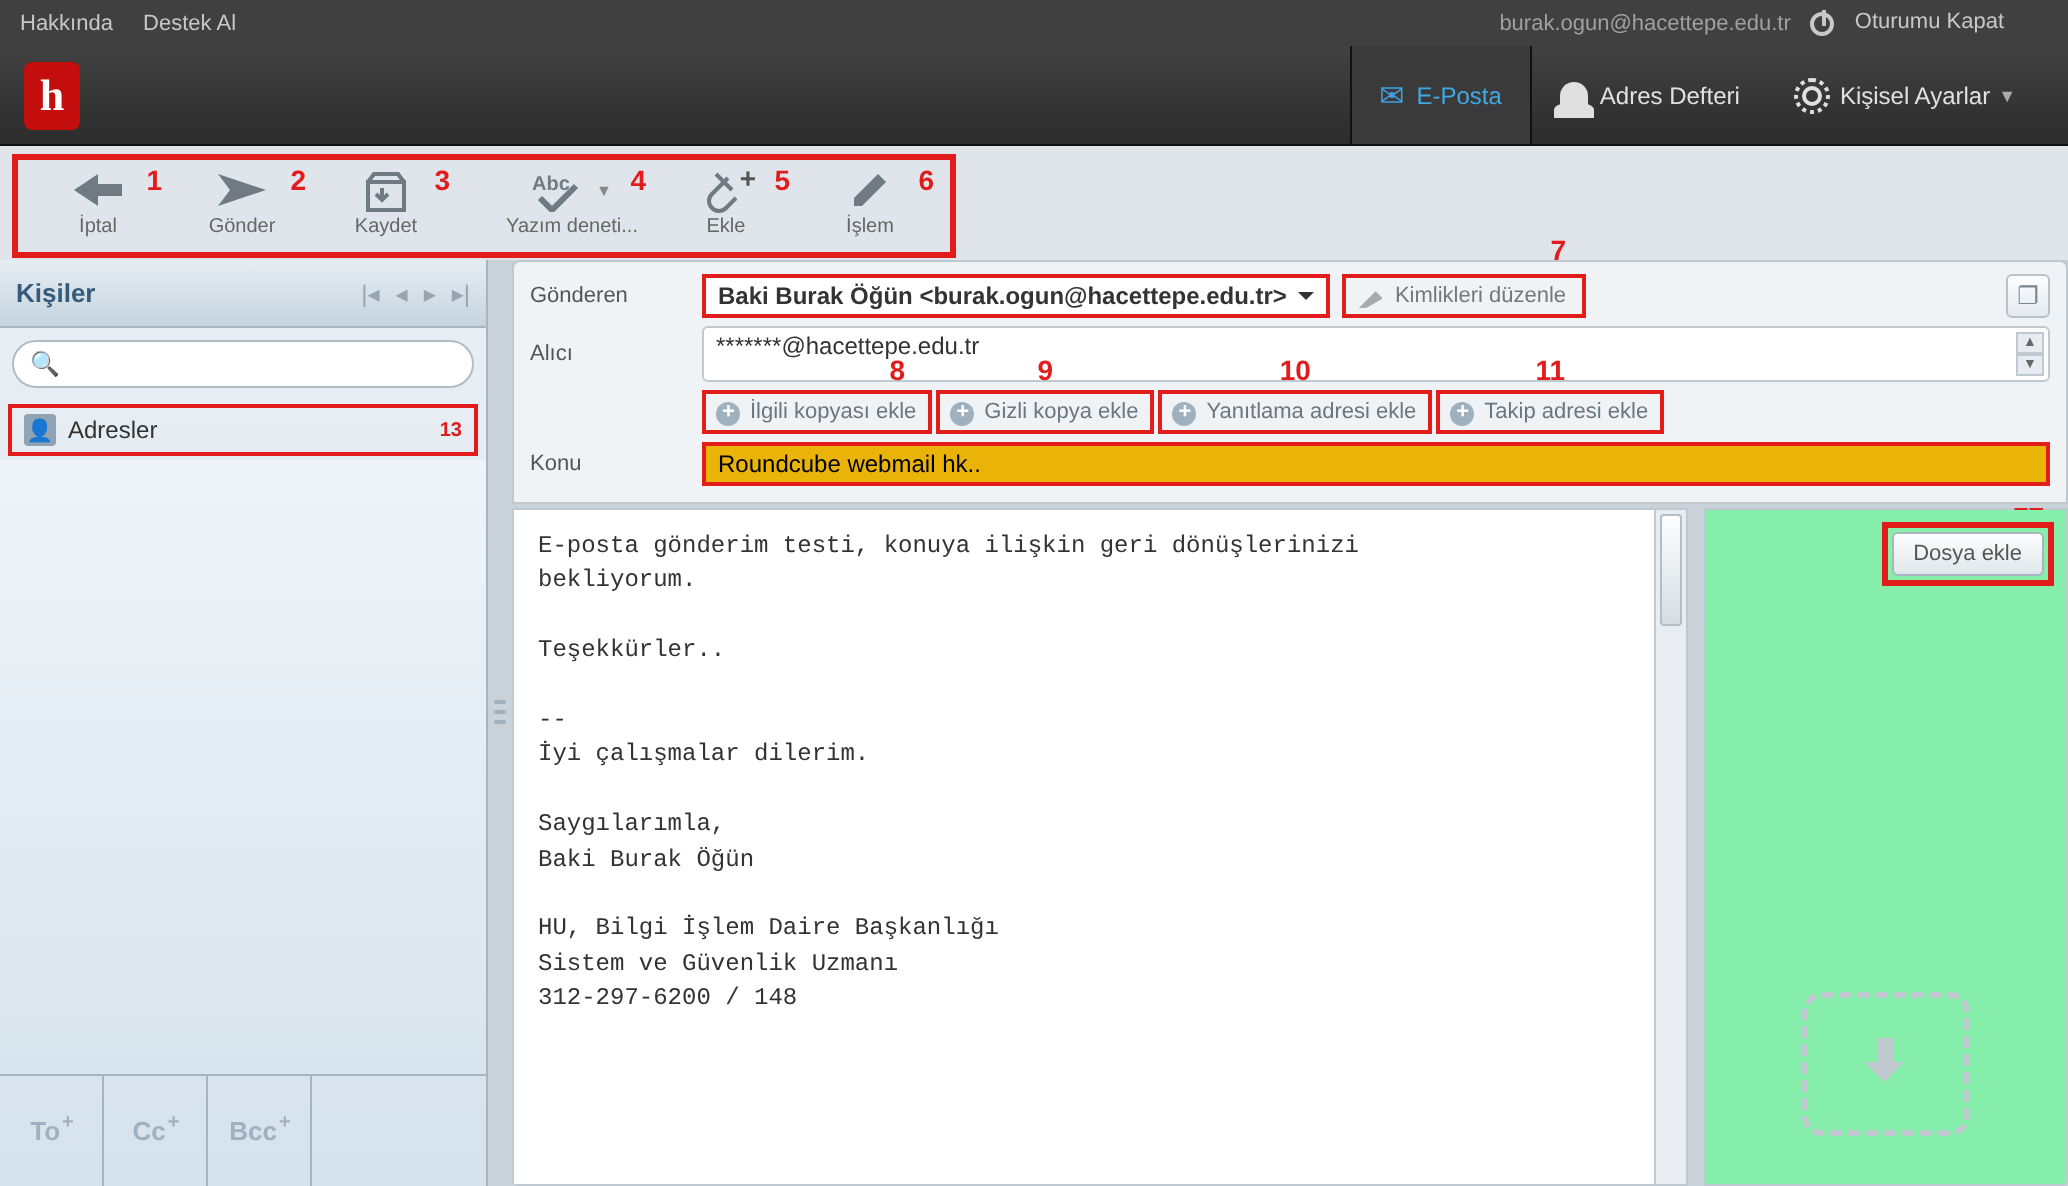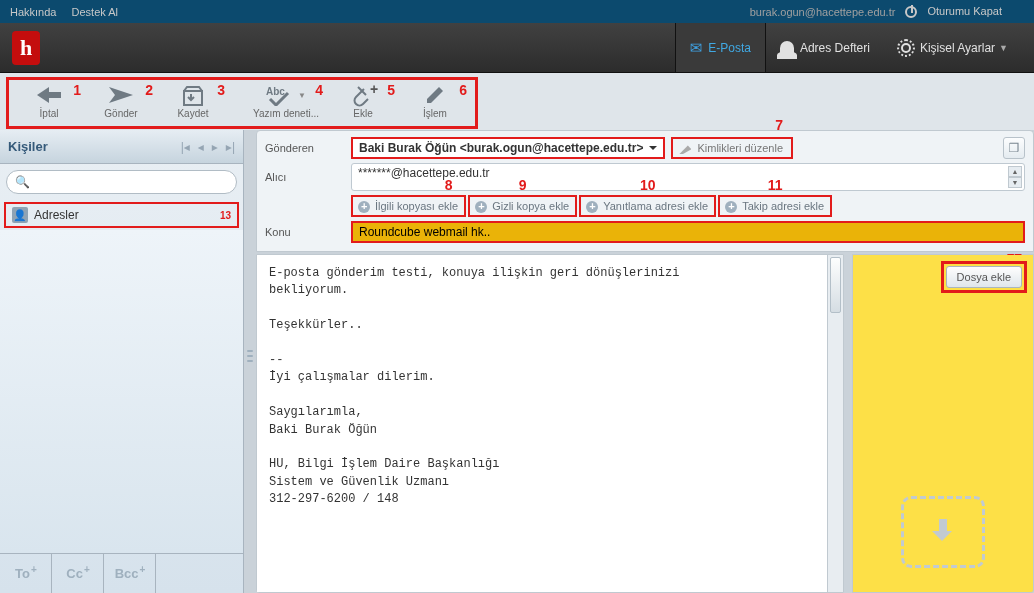--- a/index.html
+++ b/index.html
@@ -1,20 +1,20 @@
 <!DOCTYPE html>
 <html><head>
 <meta charset="utf-8">
 <style>
   * { box-sizing: border-box; margin: 0; padding: 0; }
   html, body { width: 1034px; height: 593px; font-family: "Lucida Grande","Segoe UI",Verdana,Arial,Helvetica,sans-serif; font-size: 12px; color: #333; }
   body { background: #cad2d9; overflow: hidden; }
 
   
-  .topbar { height: 23px; background: #0c4a6e; color: #a0a0a0; display:flex; align-items:center; justify-content:space-between; padding: 0 10px; font-size: 11px; }
+  .topbar { height: 23px; background: #404040; color: #a0a0a0; display:flex; align-items:center; justify-content:space-between; padding: 0 10px; font-size: 11px; }
   .topbar .left a, .topbar .right a { color:#c8c8c8; text-decoration:none; margin-right: 12px; }
   .topbar .right { display:flex; align-items:center; }
   .topbar .right span { margin-right: 10px; }
   .powericon { display:inline-block; width:12px;height:12px; border:2px solid #c8c8c8; border-radius:50%; position:relative; margin-right:4px; vertical-align:middle;}
   .powericon:after{content:"";position:absolute;left:4px;top:-3px;width:2px;height:8px;background:#c8c8c8;}
 
   
   .mainhead { height: 50px; background: linear-gradient(#414141,#2c2c2c); display:flex; align-items:center; justify-content:space-between; padding: 0 12px; color:#fff; border-bottom:1px solid #111;}
   .brand { display:flex; align-items:center; }
   .brand .badge { width:28px;height:34px;background:#c40d0d;border-radius:4px;display:flex;align-items:center;justify-content:center;margin-right:8px;font-weight:bold;font-size:22px;color:#fff;font-family:Georgia,serif;}
@@ -52,21 +52,21 @@
   .lp-head .ttl { font-weight:bold; color:#355a7a; font-size:13px;}
   .pager { display:flex; gap:8px; color:#95a5b3;}
   .pager span{cursor:pointer; font-size:12px;}
   .searchbox { margin:6px; height:24px; border:1px solid #b1bcc5; border-radius:12px; background:#fff; display:flex; align-items:center; padding:0 8px;}
   .searchbox .mag{color:#9aa5af;margin-right:4px;}
   .searchbox input{border:none;outline:none;flex:1;font-size:12px;background:transparent;}
   .addr-row{ margin:2px 4px; height:26px; border:2px solid #e21b1b; display:flex; align-items:center; padding:0 6px; position:relative;}
   .addr-row .aico{width:16px;height:16px;background:#8fa3b4;border-radius:2px;margin-right:6px;display:flex;align-items:center;justify-content:center;color:#fff;font-size:11px;}
   .addr-row .num{position:absolute;right:6px;color:#e21b1b;font-weight:bold;font-size:10px;}
   .lp-contacts {flex:1; background:linear-gradient(#eef4f9,#d9e5ee);}
-  .lp-foot { height:40px; border-top:1px solid #a8b4bf; display:flex;align-items:flex-end; }
+  .lp-foot { height:56px; border-top:1px solid #a8b4bf; display:flex;align-items:flex-end; }
   .lp-foot .fb { flex:0 0 auto; width:52px; height:100%; border-right:1px solid #a8b4bf; display:flex; align-items:center; justify-content:center; color:#9fb0be; font-size:13px; font-weight:bold; cursor:pointer; position:relative;}
   .lp-foot .fb sup{font-size:10px;position:relative;top:-4px;left:1px;}
 
   
   .splitter{ width:12px; display:flex; align-items:center; justify-content:center;}
   .splitter .grip{ width:6px; height:30px;}
   .splitter .grip span{display:block;width:6px;height:2px;background:#9fb0be;margin:3px 0;border-radius:1px;}
 
   
   .rightpanel{ flex:1; height:100%; display:flex; flex-direction:column; }
@@ -93,21 +93,21 @@
   .add-link.first .num{left:86%;}
   .subj-input{flex:1;height:22px;border:2px solid #e21b1b;background:#eab308;padding:0 6px;font-size:12px;}
 
   
   .bodyrow{ flex:1; display:flex; gap:8px; margin-top:2px; overflow:hidden;}
   .bodyedit{ flex:1; border:1px solid #c0c9d0; background:#fff; border-radius:0 0 0 3px; position:relative;}
   .bodyedit textarea{ position:absolute; inset:0; width:100%; height:100%; border:none; resize:none; padding:10px 28px 10px 12px; font-family:"Courier New",monospace; font-size:12px; line-height:1.45; color:#333; outline:none;}
   .bodyedit .vscroll{position:absolute;right:0;top:0;bottom:0;width:16px;background:#e8edf1;border-left:1px solid #c0c9d0;}
   .bodyedit .vscroll .th{position:absolute;left:2px;right:2px;top:2px;height:56px;background:linear-gradient(#fdfefe,#d5dde3);border:1px solid #b3bfc8;border-radius:2px;}
 
-  .attachcol{ width:182px; border:1px solid #c0c9d0; border-radius:0 0 3px 0; background:#fde047; padding:6px; position:relative; display:flex; flex-direction:column; align-items:center;}
+  .attachcol{ width:182px; border:1px solid #c0c9d0; border-radius:0 0 3px 0; background:#86efac; padding:6px; position:relative; display:flex; flex-direction:column; align-items:center;}
   .attachcol .btnwrap{border:3px solid #e21b1b; padding:2px; margin-left:auto; position:relative;}
   .attachcol .btnwrap .num{position:absolute;top:-22px;right:2px;color:#e21b1b;font-weight:bold;font-size:14px;}
   .attachcol button{ height:22px; padding:0 10px; font-size:11px; background:linear-gradient(#fefefe,#dfe6eb); border:1px solid #a9b6bf; border-radius:3px; color:#555; cursor:pointer;}
   .dropzone{ margin-top:auto; margin-bottom:18px; width:84px;height:72px;border:3px dashed #c1cad1;border-radius:10px;display:flex;align-items:center;justify-content:center;}
   .dropzone .dl{width:26px;height:26px;position:relative;}
   .dropzone .dl:before{content:"";position:absolute;left:9px;top:0;width:8px;height:14px;background:#c1cad1;}
   .dropzone .dl:after{content:"";position:absolute;left:2px;top:12px;border:10px solid transparent;border-top-color:#c1cad1;}
 
 </style>
 </head>

